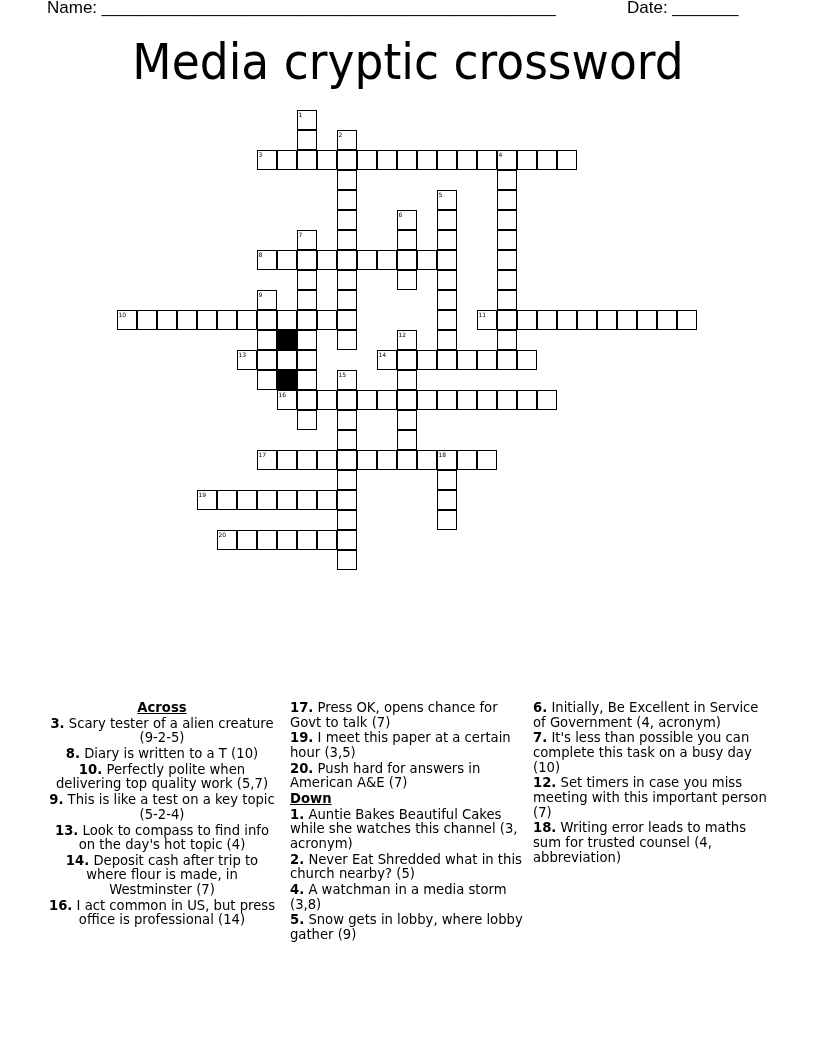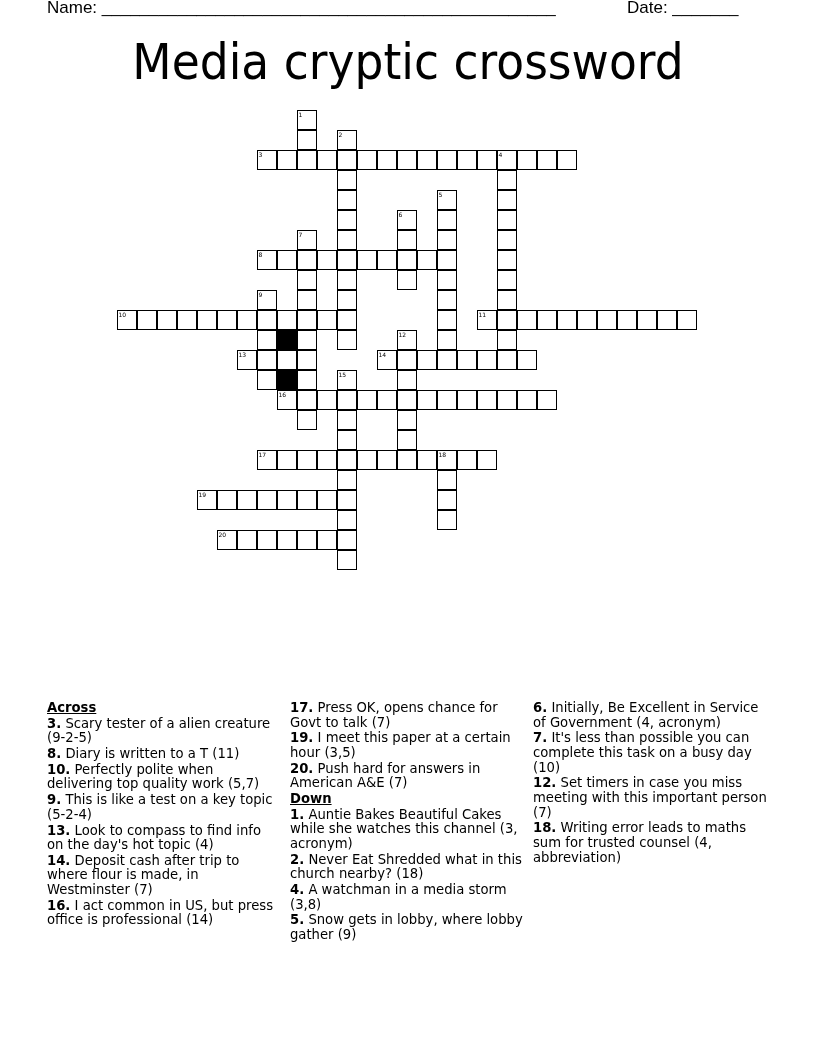--- a/index.html
+++ b/index.html
@@ -8,21 +8,21 @@
   .hdr-name { left:47px; }
   .hdr-date { left:627px; }
   .title { position:absolute; top:34px; left:0; width:816px; text-align:center;
            font-family:"DejaVu Sans", sans-serif; font-size:49px; letter-spacing:0px; transform:scaleX(0.93); }
   .grid { position:absolute; left:117px; top:110px; width:600px; height:480px; }
   .cell { position:absolute; width:20px; height:20px; box-sizing:border-box; border:1px solid #000;
           background:#fff; margin-left:-0.5px; margin-top:-0.5px; }
   .cell.black { background:#000; }
   .cell .num { position:absolute; left:1px; top:0px; font-family:"DejaVu Sans", sans-serif; font-size:6px; line-height:7px; color:#000; }
   .clues { position:absolute; top:701px; font-family:"DejaVu Sans", sans-serif; font-size:13.2px; line-height:14.6px; }
-  .col1 { left:47px; width:230px; }
+  .col1 { left:47px; width:230px;text-align:center; }
   .col2 { left:290px; width:235px; }
   .col3 { left:533px; width:240px; }
   .clue { margin:0 0 1.2px 0; }
   .clue .n { font-weight:bold; }
   .sec { text-decoration:underline; font-weight:bold; margin:0 0 1px 0; }
 </style>
 </head>
 <body>
 
 <div class="hdr hdr-name">Name: ________________________________________________</div>
@@ -223,35 +223,35 @@
     <div class="cell" style="left: 160px; top: 420px;"></div>
     <div class="cell" style="left: 180px; top: 420px;"></div>
     <div class="cell" style="left: 200px; top: 420px;"></div>
     <div class="cell black" style="left: 160px; top: 220px;"></div>
     <div class="cell black" style="left: 160px; top: 260px;"></div>
   </div>
 
 <div class="clues col1">
   <div class="sec">Across</div>
   <div class="clue"><span class="n">3.</span> <span>Scary tester of a alien creature (9-2-5)</span></div>
-  <div class="clue"><span class="n">8.</span> <span>Diary is written to a T (11)</span></div>
+  <div class="clue"><span class="n">8.</span> <span>Diary is written to a T (10)</span></div>
   <div class="clue"><span class="n">10.</span> <span>Perfectly polite when delivering top quality work (5,7)</span></div>
   <div class="clue"><span class="n">9.</span> <span>This is like a test on a key topic (5-2-4)</span></div>
   <div class="clue"><span class="n">13.</span> <span>Look to compass to find info on the day's hot topic (4)</span></div>
   <div class="clue"><span class="n">14.</span> <span>Deposit cash after trip to where flour is made, in Westminster (7)</span></div>
   <div class="clue"><span class="n">16.</span> <span>I act common in US, but press office is professional (14)</span></div>
 </div>
 
 <div class="clues col2">
   <div class="clue"><span class="n">17.</span> <span>Press OK, opens chance for Govt to talk (7)</span></div>
   <div class="clue"><span class="n">19.</span> <span>I meet this paper at a certain hour (3,5)</span></div>
   <div class="clue"><span class="n">20.</span> <span>Push hard for answers in American A&amp;E (7)</span></div>
   <div class="sec">Down</div>
   <div class="clue"><span class="n">1.</span> <span>Auntie Bakes Beautiful Cakes while she watches this channel (3, acronym)</span></div>
-  <div class="clue"><span class="n">2.</span> <span>Never Eat Shredded what in this church nearby? (18)</span></div>
+  <div class="clue"><span class="n">2.</span> <span>Never Eat Shredded what in this church nearby? (5)</span></div>
   <div class="clue"><span class="n">4.</span> <span>A watchman in a media storm (3,8)</span></div>
   <div class="clue"><span class="n">5.</span> <span>Snow gets in lobby, where lobby gather (9)</span></div>
 </div>
 
 <div class="clues col3">
   <div class="clue"><span class="n">6.</span> <span>Initially, Be Excellent in Service of Government (4, acronym)</span></div>
   <div class="clue"><span class="n">7.</span> <span>It's less than possible you can complete this task on a busy day (10)</span></div>
   <div class="clue"><span class="n">12.</span> <span>Set timers in case you miss meeting with this important person (7)</span></div>
   <div class="clue"><span class="n">18.</span> <span>Writing error leads to maths sum for trusted counsel (4, abbreviation)</span></div>
 </div>

